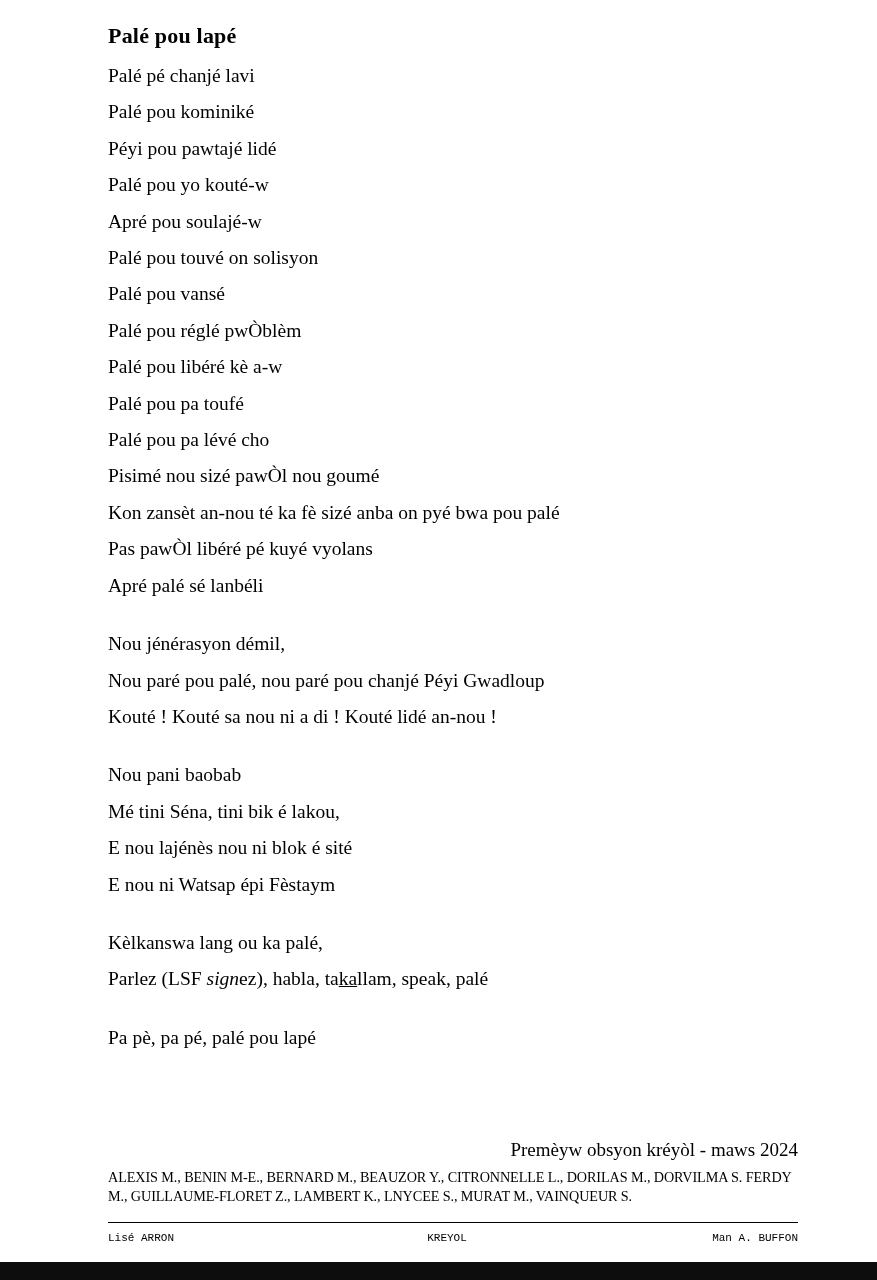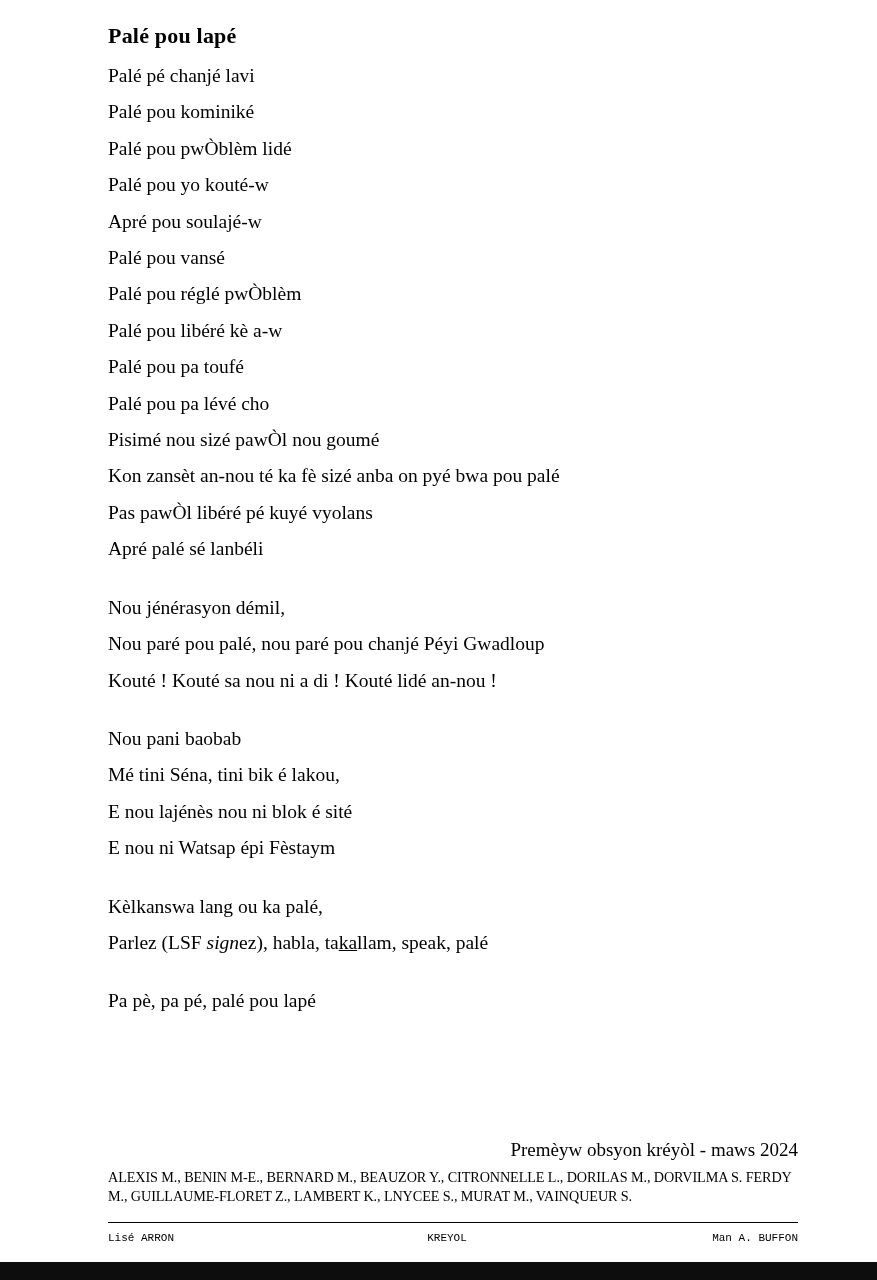--- a/index.html
+++ b/index.html
@@ -112,23 +112,24 @@
 
 <div class="page">
 
   <div class="content">
 
     <div class="doc-title">Palé pou lapé</div>
 
     <div class="stanza">
       <div class="line">Palé pé chanjé lavi</div>
       <div class="line">Palé pou kominiké</div>
-      <div class="line">Palé pou pwÒblèm lidé</div>
+      <div class="line">Péyi pou pawtajé lidé</div>
       <div class="line">Palé pou yo kouté-w</div>
       <div class="line">Apré pou soulajé-w</div>
+      <div class="line">Palé pou touvé on solisyon</div>
       <div class="line">Palé pou vansé</div>
       <div class="line">Palé pou réglé pwÒblèm</div>
       <div class="line">Palé pou libéré kè a-w</div>
       <div class="line">Palé pou pa toufé</div>
       <div class="line">Palé pou pa lévé cho</div>
       <div class="line">Pisimé nou sizé pawÒl nou goumé</div>
       <div class="line">Kon zansèt an-nou té ka fè sizé anba on pyé bwa pou palé</div>
       <div class="line">Pas pawÒl libéré pé kuyé vyolans</div>
       <div class="line">Apré palé sé lanbéli</div>
     </div>

